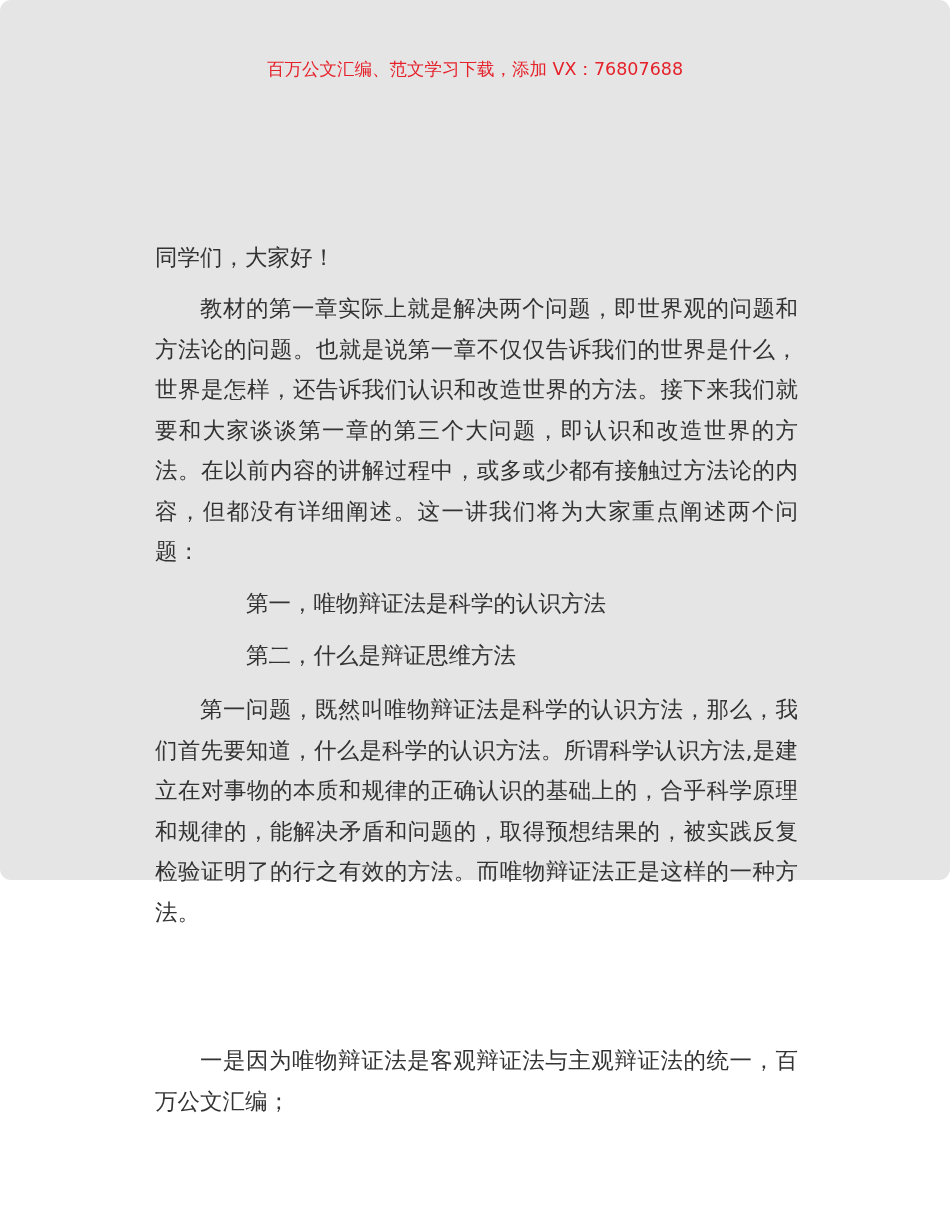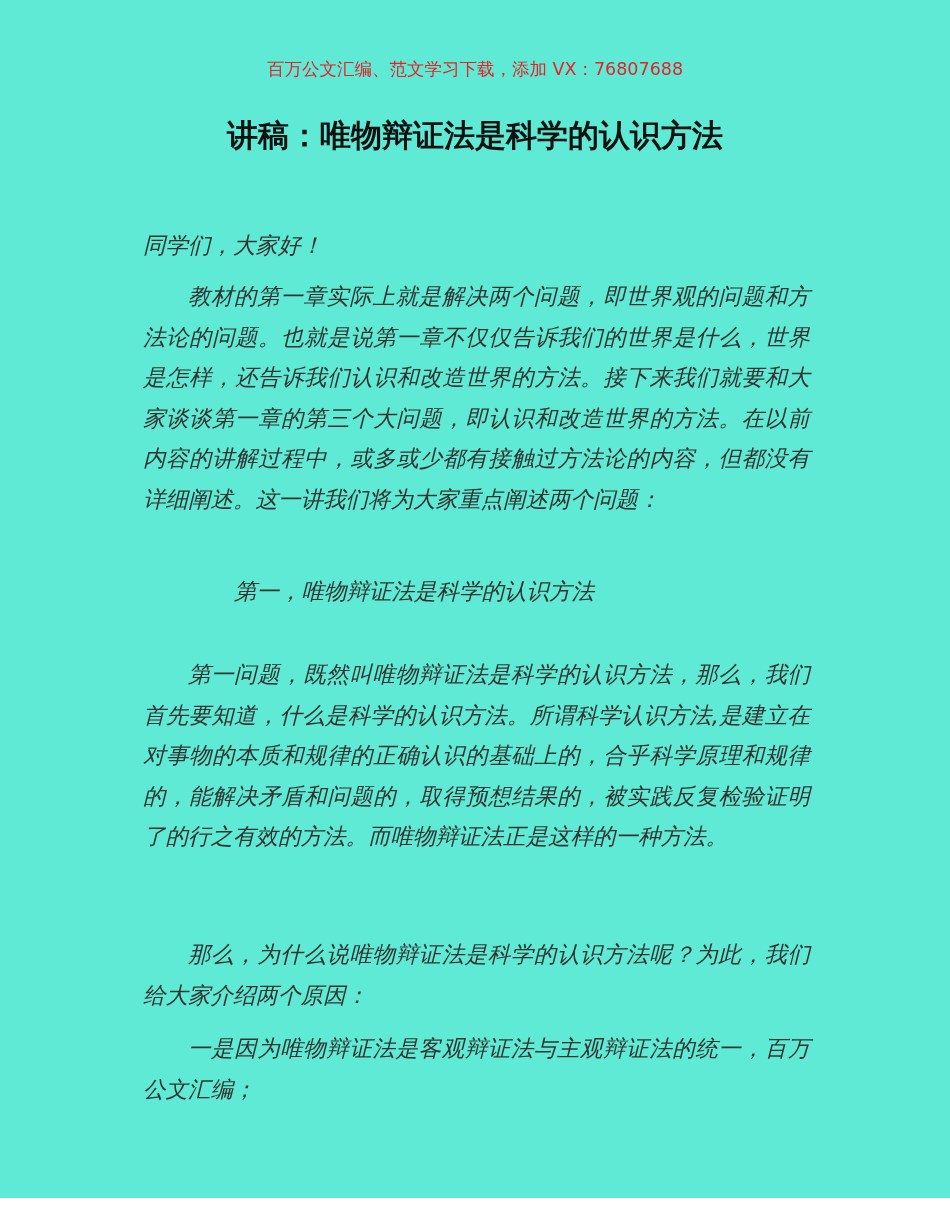--- a/index.html
+++ b/index.html
@@ -10,22 +10,23 @@
     body {
       width: 950px;
       height: 1230px;
       position: relative;
       overflow: hidden;
     }
     .page {
       position: absolute;
       left: 0; top: 0;
       width: 950px;
-      height: 1198px;
-      background: #5eead4;
+      height: 880px;
+      background: #e5e5e5;
+      border-radius: 11px;
     }
     .watermark {
       position: absolute;
       top: 56px;
       left: 0;
       width: 950px;
       text-align: center;
       color: #e5212a;
       font-family: "DejaVu Sans", "Liberation Sans", sans-serif;
       font-size: 17.5px;
@@ -49,54 +50,52 @@
       left: 139px;
       width: 675px;
       color: #333333;
       font-family: "DejaVu Sans", "Liberation Sans", sans-serif;
       font-size: 22.5px;
       line-height: 40.5px;
       text-align: justify;
       text-justify: inter-character;
     }
     .p {
-      margin: 4px;
+      margin: 16px;
       padding: 0;
-      font-style: italic;
     }
     .indent { text-indent: 45px; }
     .list-line { padding-left: 91px; }
   </style>
 </head>
 <body>
 
 <div class="page">
 
   <div class="watermark">百万公文汇编、范文学习下载，添加 VX：76807688</div>
 
-  <div class="title">讲稿：唯物辩证法是科学的认识方法</div>
 
   <div class="body-text" style="top:221px;">
     <p class="p">同学们，大家好！</p>
   </div>
 
   <div class="body-text" style="top:567px;">
     <p class="p list-line">第一，唯物辩证法是科学的认识方法</p>
   </div>
 
   <div class="body-text" style="top:272px;">
     <p class="p indent">教材的第一章实际上就是解决两个问题，即世界观的问题和方法论的问题。也就是说第一章不仅仅告诉我们的世界是什么，世界是怎样，还告诉我们认识和改造世界的方法。接下来我们就要和大家谈谈第一章的第三个大问题，即认识和改造世界的方法。在以前内容的讲解过程中，或多或少都有接触过方法论的内容，但都没有详细阐述。这一讲我们将为大家重点阐述两个问题：</p>
   </div>
 
+  <div class="body-text" style="top:619px;">
+    <p class="p list-line">第二，什么是辩证思维方法</p>
+  </div>
 
-  <div class="body-text" style="top:650px;">
+  <div class="body-text" style="top:673px;">
     <p class="p indent">第一问题，既然叫唯物辩证法是科学的认识方法，那么，我们首先要知道，什么是科学的认识方法。所谓科学认识方法,是建立在对事物的本质和规律的正确认识的基础上的，合乎科学原理和规律的，能解决矛盾和问题的，取得预想结果的，被实践反复检验证明了的行之有效的方法。而唯物辩证法正是这样的一种方法。</p>
   </div>
 
-  <div class="body-text" style="top:930px;">
-    <p class="p indent">那么，为什么说唯物辩证法是科学的认识方法呢？为此，我们给大家介绍两个原因：</p>
-  </div>
 
   <div class="body-text" style="top:1024px;">
     <p class="p indent">一是因为唯物辩证法是客观辩证法与主观辩证法的统一，百万公文汇编；</p>
   </div>
 
 </div>
 
 </body></html>

